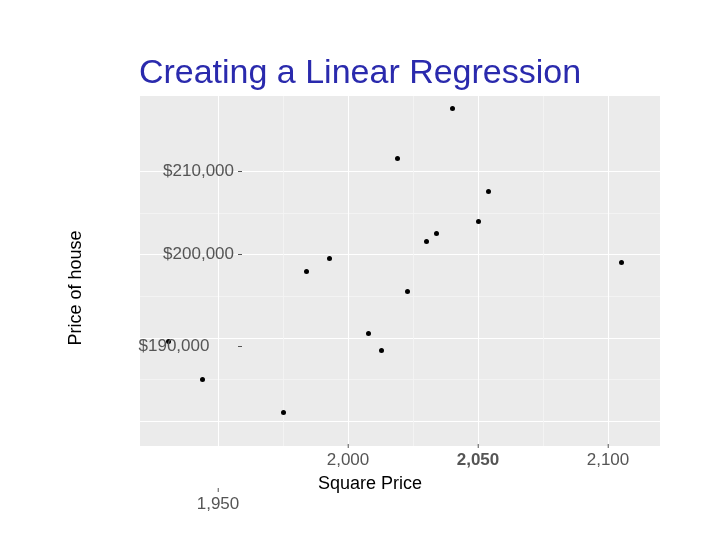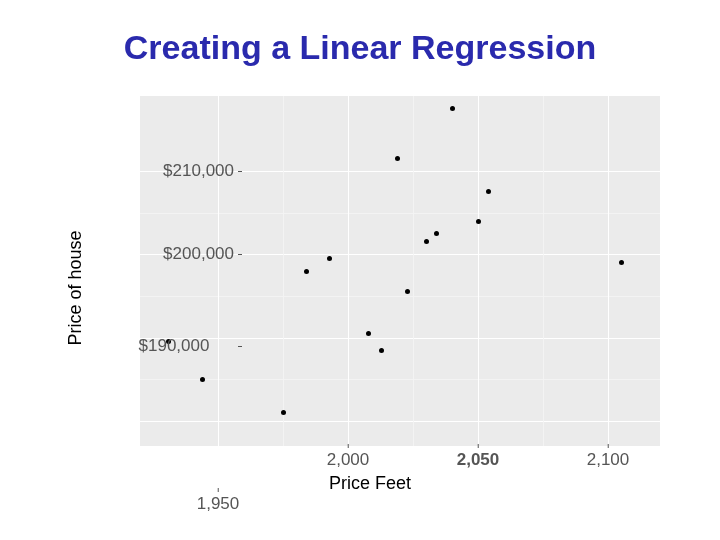--- a/index.html
+++ b/index.html
@@ -11,26 +11,26 @@
     font-family: Arial, Helvetica, sans-serif;
     overflow: hidden;
   }
   .slide {
     width: 720px;
     height: 540px;
     position: relative;
   }
   .title {
     position: absolute;
-    top: 28px;
+    top: 52px;
     left: 0;
     right: 0;
     text-align: center;
     font-size: 34px;
-    font-weight: bold;
+    font-weight: normal;
     color: #2a2aad;
   }
   .chart-wrap {
     position: absolute;
     top: 88px;
     left: 60px;
     width: 620px;
     height: 400px;
   }
   .ylabel {
@@ -101,21 +101,21 @@
   }
 </style>
 </head>
 <body>
 
 <div class="slide">
   <div class="title">Creating a Linear Regression</div>
 
   <div class="chart-wrap">
     <div class="ylabel">Price of house</div>
-    <div class="xlabel">Price Feet</div>
+    <div class="xlabel">Square Price</div>
     <div class="plot" id="plot">
         <div class="hgrid minor" style="top: 283.333px;"></div>
         <div class="hgrid minor" style="top: 200px;"></div>
         <div class="hgrid minor" style="top: 116.667px;"></div>
         <div class="hgrid" style="top: 325px;"></div>
         <div class="hgrid" style="top: 241.667px;"></div>
         <div class="hgrid" style="top: 158.333px;"></div>
         <div class="hgrid" style="top: 75px;"></div>
         <div class="vgrid minor" style="left: 143px;"></div>
         <div class="vgrid minor" style="left: 273px;"></div>

